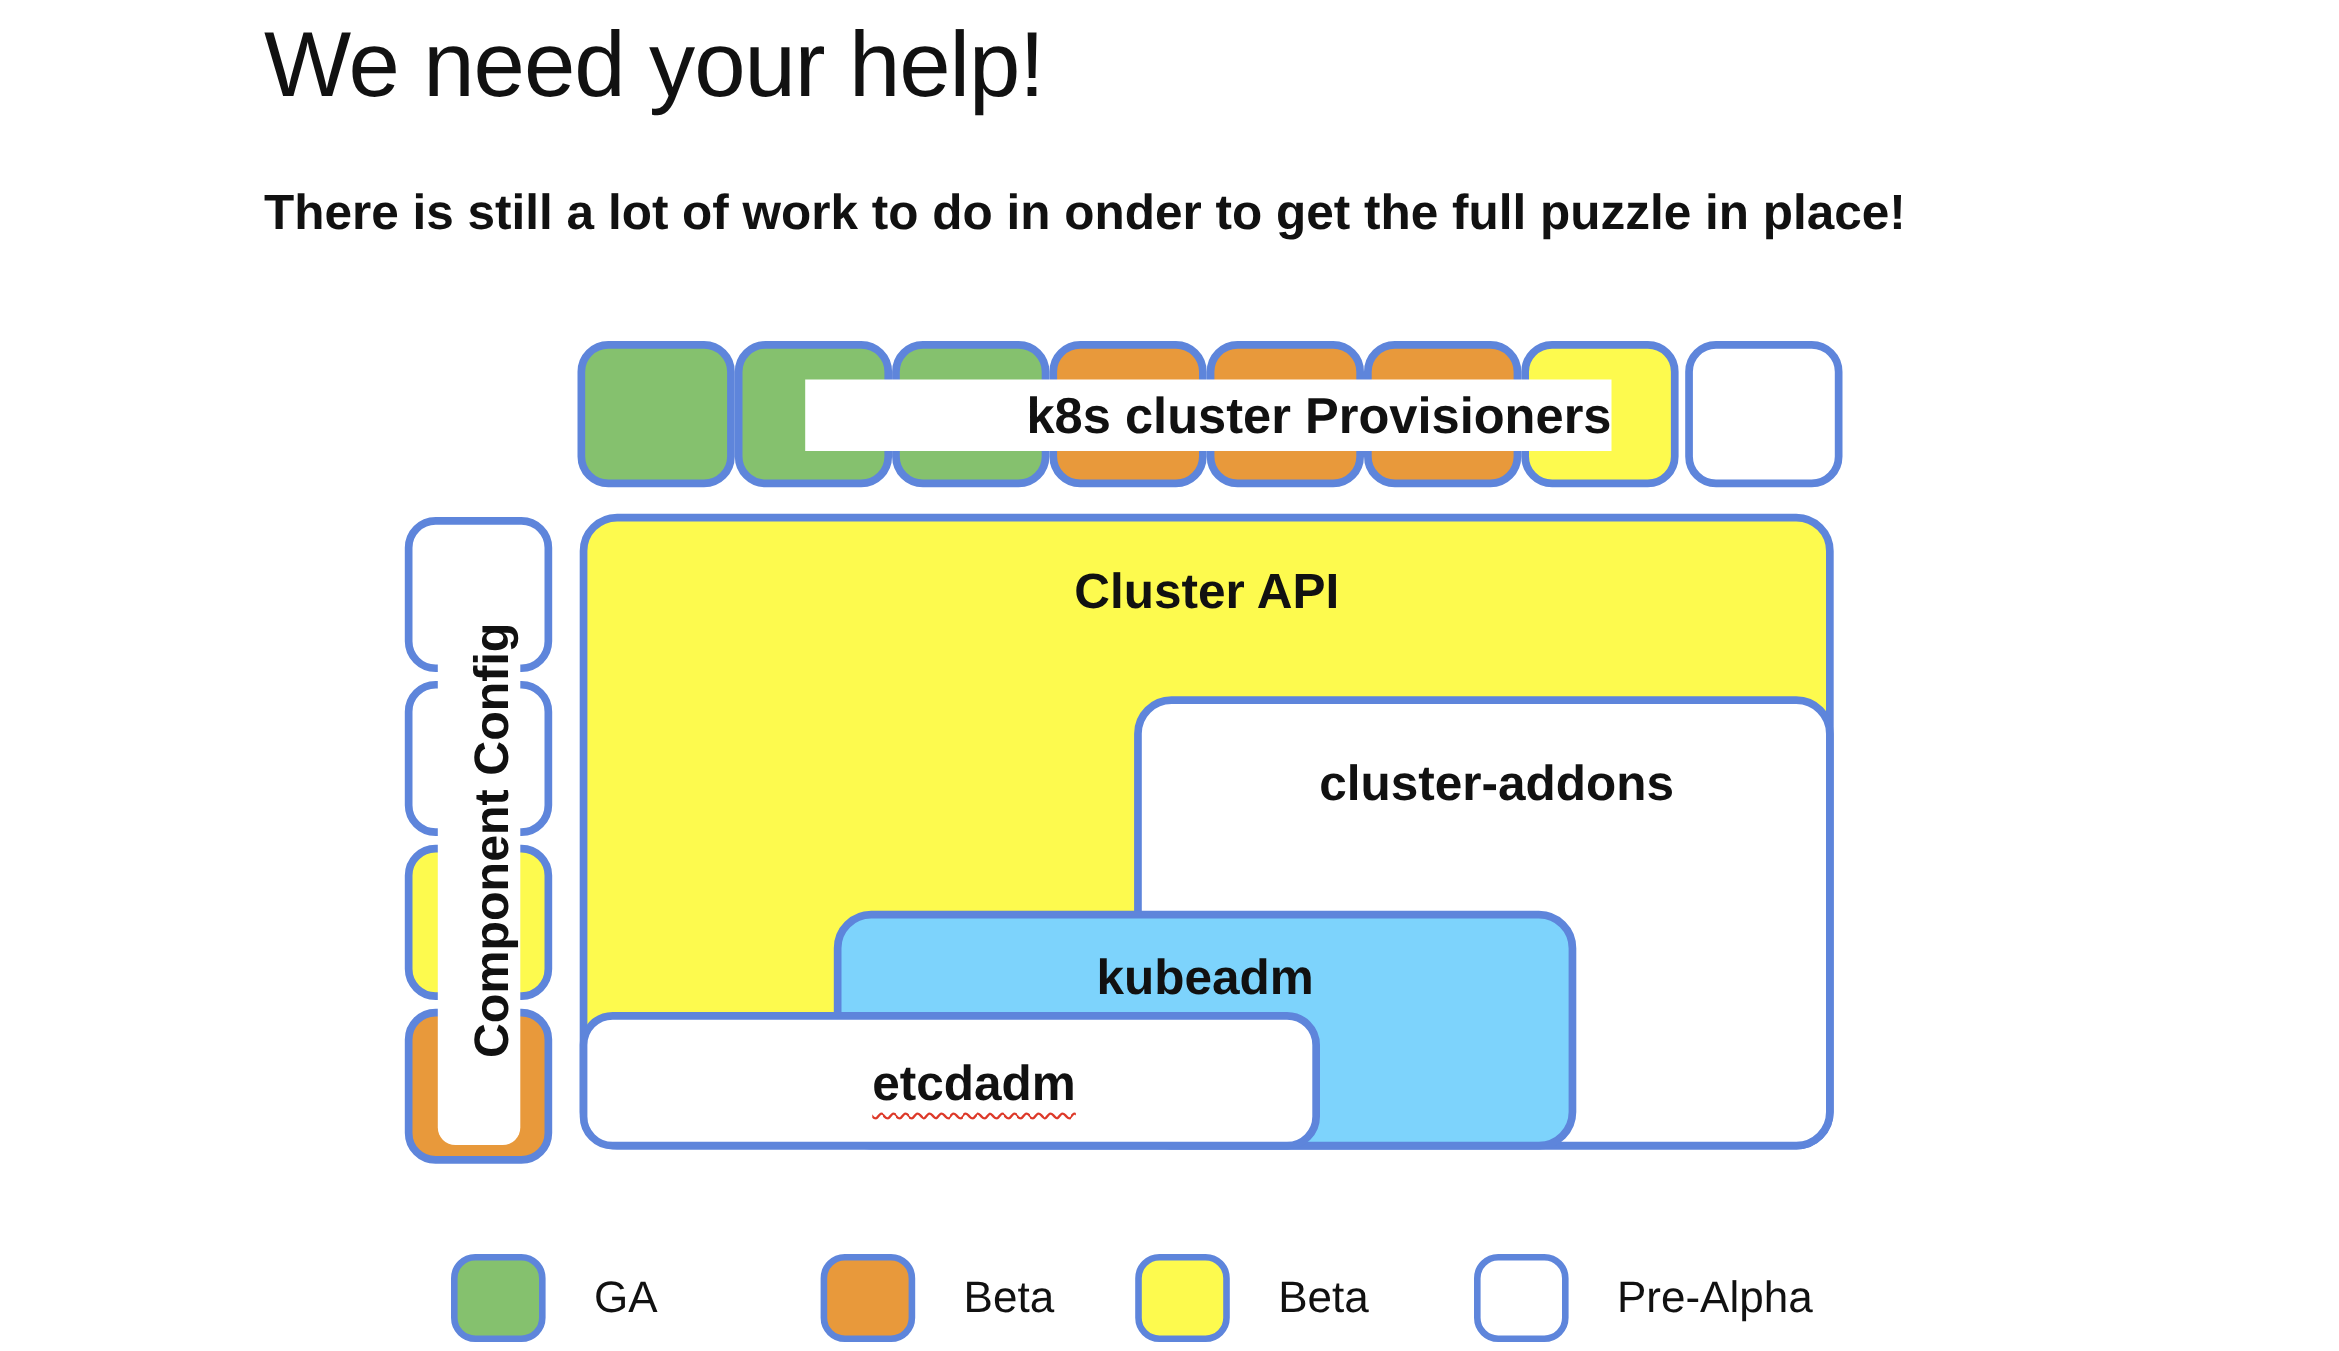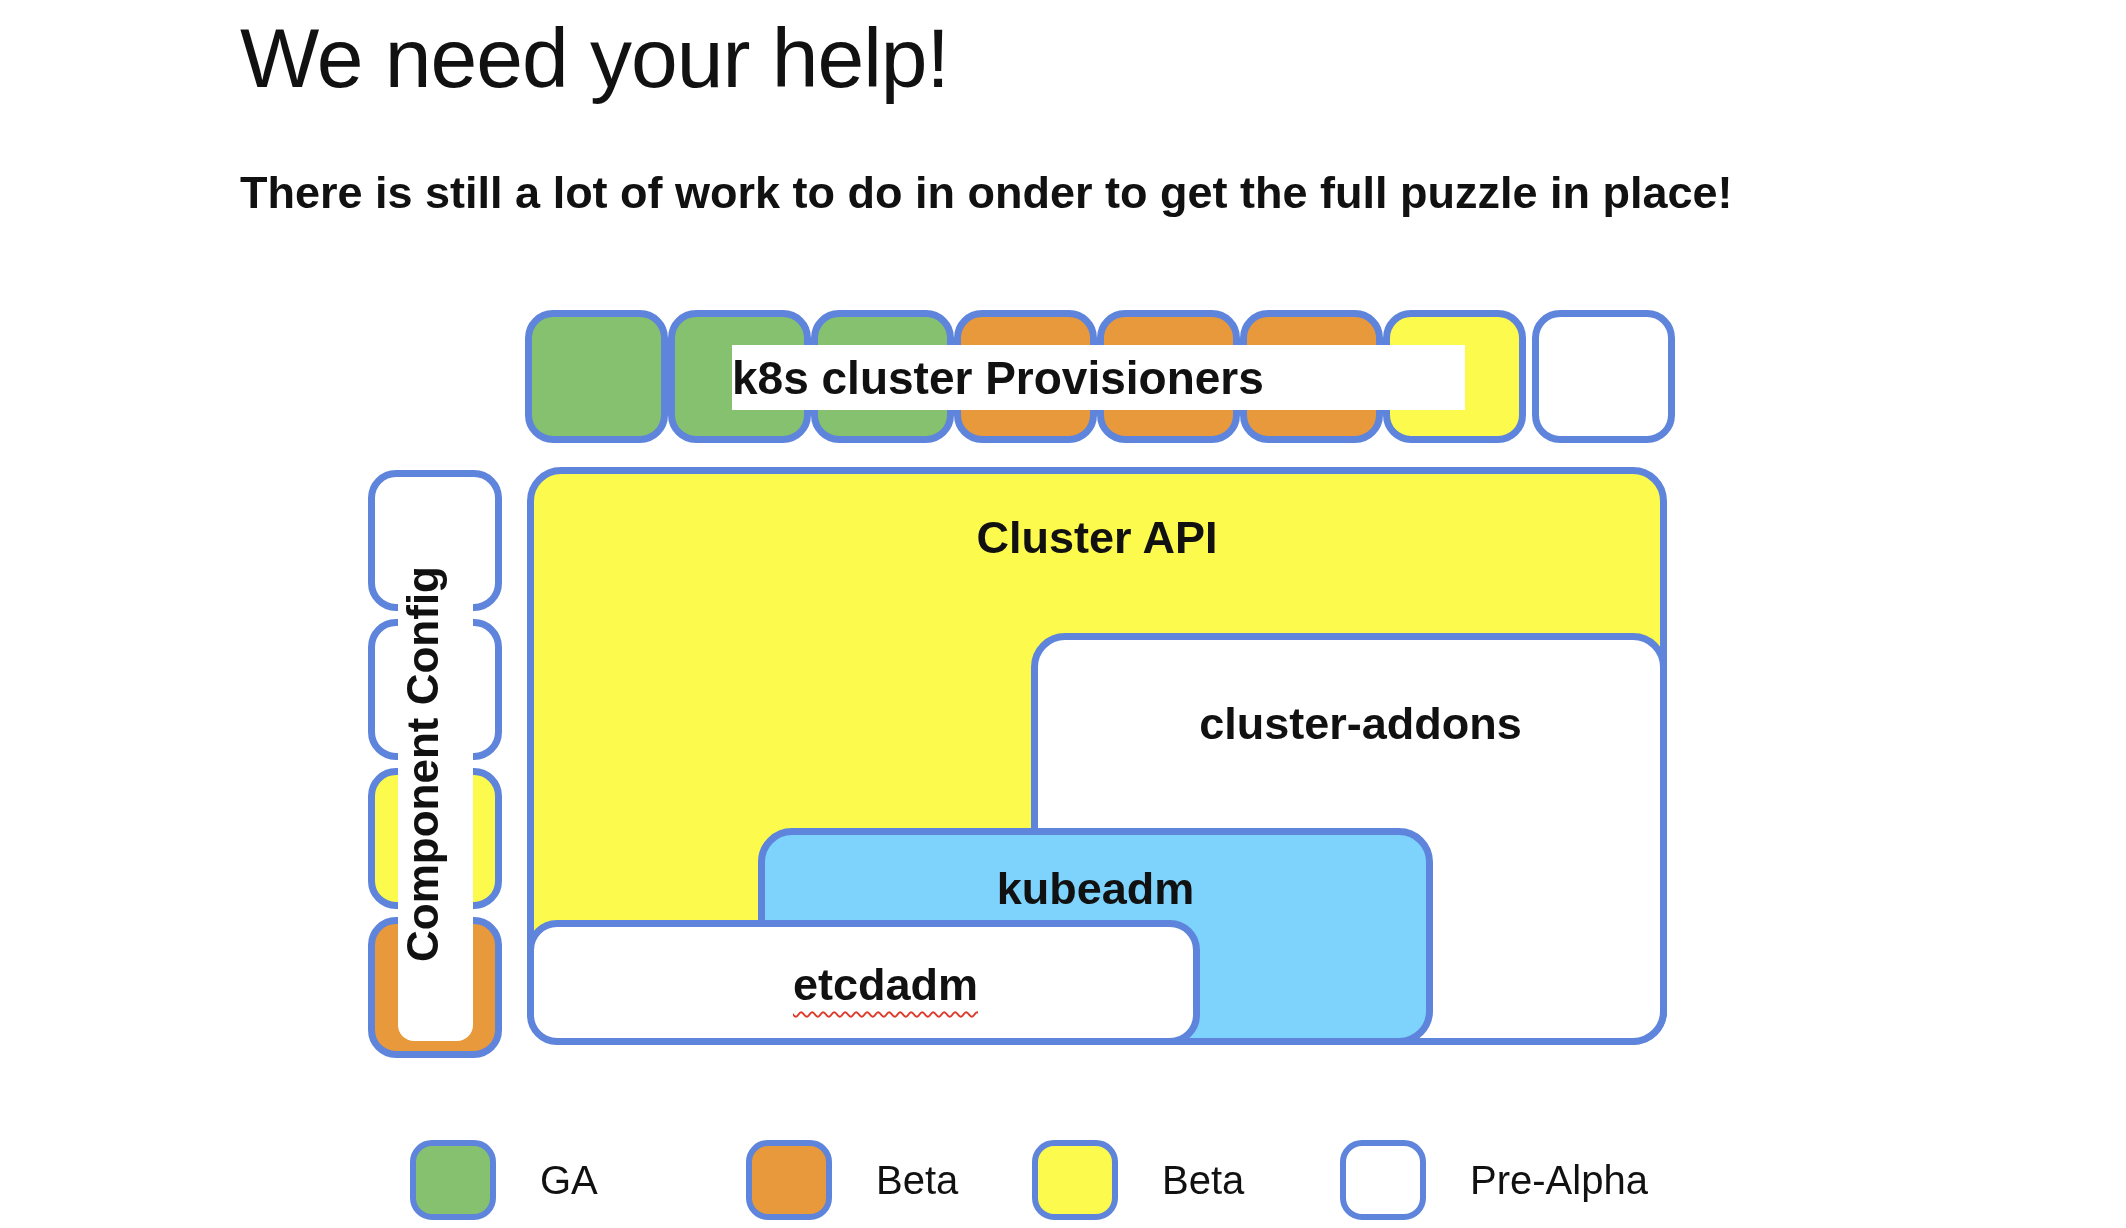--- a/index.html
+++ b/index.html
@@ -9,35 +9,35 @@
     overflow:hidden; font-family:"Liberation Sans", sans-serif; color:var(--ink);
   }
   .abs{ position:absolute; box-sizing:border-box; }
   .title{ left:240px; top:6px; font-size:84px; line-height:1.25; font-weight:400; letter-spacing:-1px; }
   .subtitle{ left:240px; top:164px; font-size:45px; line-height:1.3; font-weight:700; }
 
   
   .piece{ position:absolute; box-sizing:border-box; border:7px solid var(--border); border-radius:28px; background:#fff; }
 
   
-  .strip{ background:#ffffff; display:flex; align-items:center; justify-content:flex-start; z-index:6; }
+  .strip{ background:#ffffff; display:flex; align-items:center; justify-content:flex-end; z-index:6; }
   .strip-h{ font-weight:700; font-size:46px; white-space:nowrap; }
   .cc-strip{ border-radius:16px; }
   .cc-text{
     font-weight:700; font-size:44px; white-space:nowrap;
     writing-mode:vertical-rl; transform:rotate(180deg);
   }
 
   
   .bigbox{ border:7px solid var(--border); border-radius:34px; }
   .bigbox .boxlabel{ position:absolute; left:0; right:0; text-align:center; font-weight:700; font-size:45px; }
   #box-cluster-api{ left:527px; top:467px; width:1140px; height:578px; z-index:1; }
   #box-cluster-api .boxlabel{ top:38px; }
   #box-cluster-addons{ left:1031px; top:633px; width:636px; height:412px; z-index:2; }
-  #box-cluster-addons .boxlabel{ top:58px;padding-left:23px; }
+  #box-cluster-addons .boxlabel{ top:46px;padding-left:23px; }
   #box-kubeadm{ left:758px; top:828px; width:675px; height:217px; z-index:3; }
   #box-kubeadm .boxlabel{ top:28px; }
   #box-etcdadm{ left:527px; top:920px; width:673px; height:125px; z-index:4; border-radius:30px; }
   #box-etcdadm .boxlabel{ top:32px;padding-left:44px; }
   .misspelled{ text-decoration:underline wavy #dd3a2a 2px; text-underline-offset:11px; }
 
   
   .legend-item{ position:absolute; top:1140px; display:flex; align-items:center; gap:44px; }
   .legend-swatch{ width:86px; height:80px; box-sizing:border-box; border:6px solid var(--border); border-radius:22px; background:#fff; flex:0 0 auto; }
   .legend-label{ font-size:40px; font-weight:400; white-space:nowrap; }

